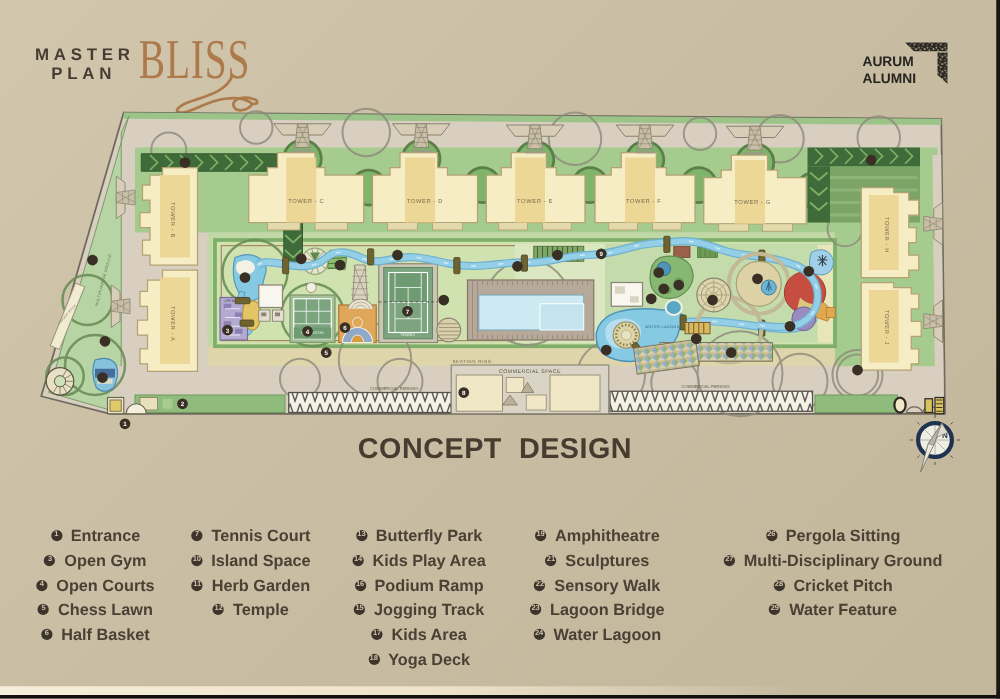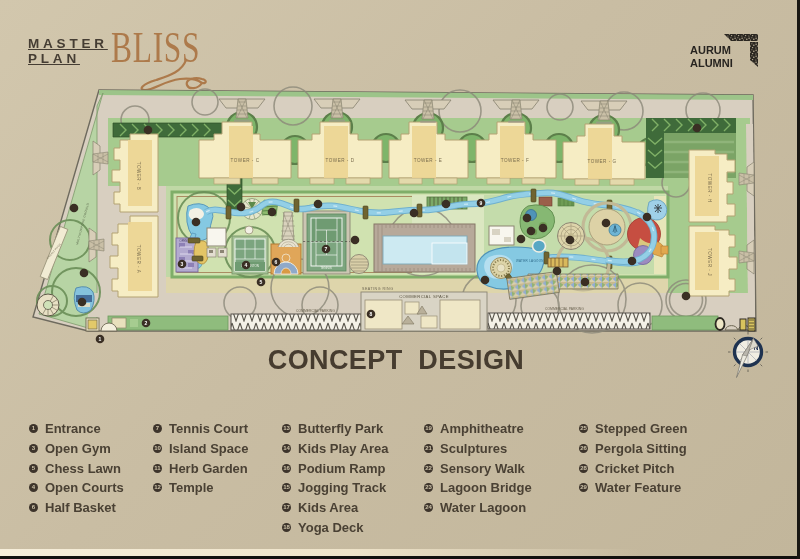--- a/index.html
+++ b/index.html
@@ -1,34 +1,34 @@
 <!DOCTYPE html>
 <html><head>
 <meta charset="utf-8">
 <style>
 html,body{margin:0;padding:0;}
 body{width:800px;height:559px;overflow:hidden;position:relative;
   background:linear-gradient(135deg,#d2c7ad 0%,#c9bda3 45%,#c2b69b 100%);
   font-family:"Liberation Sans",sans-serif;}
 .abs{position:absolute;}
 
-.mptitle{position:absolute;left:28px;top:37px;width:78px;text-align:left;
-  color:#453d33;font-size:13.5px;font-weight:bold;letter-spacing:3.8px;line-height:14.5px;text-decoration:underline;}
+.mptitle{position:absolute;left:28px;top:37px;width:78px;text-align:center;
+  color:#453d33;font-size:13.5px;font-weight:bold;letter-spacing:3.8px;line-height:14.5px;}
 .bliss{position:absolute;left:111px;top:21px;color:#ad7a4b;
   font-family:"Liberation Serif",serif;font-size:45px;letter-spacing:1px;
   transform:scaleX(0.70);transform-origin:left top;}
 .aurum{position:absolute;left:690px;top:44px;color:#272420;
   font-size:11px;font-weight:bold;letter-spacing:0px;line-height:12.5px;}
 
 .concept{position:absolute;left:0;top:345px;width:792px;text-align:center;
-  color:#463c2f;font-size:27px;font-weight:bold;letter-spacing:0.4px;}
+  color:#463c2f;font-size:23px;font-weight:bold;letter-spacing:0.4px;}
 
 .legend{position:absolute;left:0;top:419px;width:800px;color:#4a4134;}
 .col{position:absolute;top:0;}
-.item{height:19.7px;display:flex;align-items:center;font-size:13px;font-weight:bold;white-space:nowrap;}
+.item{height:19.7px;display:flex;align-items:center;font-size:13px;font-weight:bold;white-space:nowrap;justify-content:center;}
 .bn{display:inline-block;width:9px;height:9px;border-radius:50%;background:#3d342b;
   color:#cfc4aa;font-size:6px;line-height:9px;text-align:center;margin-right:7px;flex:0 0 9px;font-weight:bold;}
 
 .wstrip{position:absolute;left:0;top:549px;width:640px;height:8px;background:linear-gradient(90deg,#f6eeda 0%,#eee3c9 55%,rgba(222,211,184,0) 100%);}
 .bstrip{position:absolute;left:0;top:556px;width:800px;height:3px;background:#11100e;}
 .redge{position:absolute;left:797px;top:0;width:3px;height:559px;background:#191713;}
 </style>
 </head>
 <body>
 
@@ -622,22 +622,22 @@
 </g>
 </svg>
 
 <div class="concept">CONCEPT&nbsp; DESIGN</div>
 
 <div class="legend">
 
 <div class="col" style="left:29px">
 <div class="item"><span class="bn">1</span>Entrance</div>
 <div class="item"><span class="bn">3</span>Open Gym</div>
+<div class="item"><span class="bn">4</span>Open Courts</div>
 <div class="item"><span class="bn">5</span>Chess Lawn</div>
-<div class="item"><span class="bn">4</span>Open Courts</div>
 <div class="item"><span class="bn">6</span>Half Basket</div>
 </div>
 
 <div class="col" style="left:153px">
 <div class="item"><span class="bn">7</span>Tennis Court</div>
 <div class="item"><span class="bn">10</span>Island Space</div>
 <div class="item"><span class="bn">11</span>Herb Garden</div>
 <div class="item"><span class="bn">12</span>Temple</div>
 </div>
 
@@ -652,22 +652,22 @@
 
 <div class="col" style="left:424px">
 <div class="item"><span class="bn">19</span>Amphitheatre</div>
 <div class="item"><span class="bn">21</span>Sculptures</div>
 <div class="item"><span class="bn">22</span>Sensory Walk</div>
 <div class="item"><span class="bn">23</span>Lagoon Bridge</div>
 <div class="item"><span class="bn">24</span>Water Lagoon</div>
 </div>
 
 <div class="col" style="left:579px">
-<div class="item"><span class="bn">25</span>Stepped Green</div>
 <div class="item"><span class="bn">26</span>Pergola Sitting</div>
+<div class="item"><span class="bn">27</span>Multi-Disciplinary Ground</div>
 <div class="item"><span class="bn">28</span>Cricket Pitch</div>
 <div class="item"><span class="bn">29</span>Water Feature</div>
 </div>
 </div>
 
 <div class="wstrip"></div>
 
 <div class="bstrip"></div>
 
 <div class="redge"></div>

